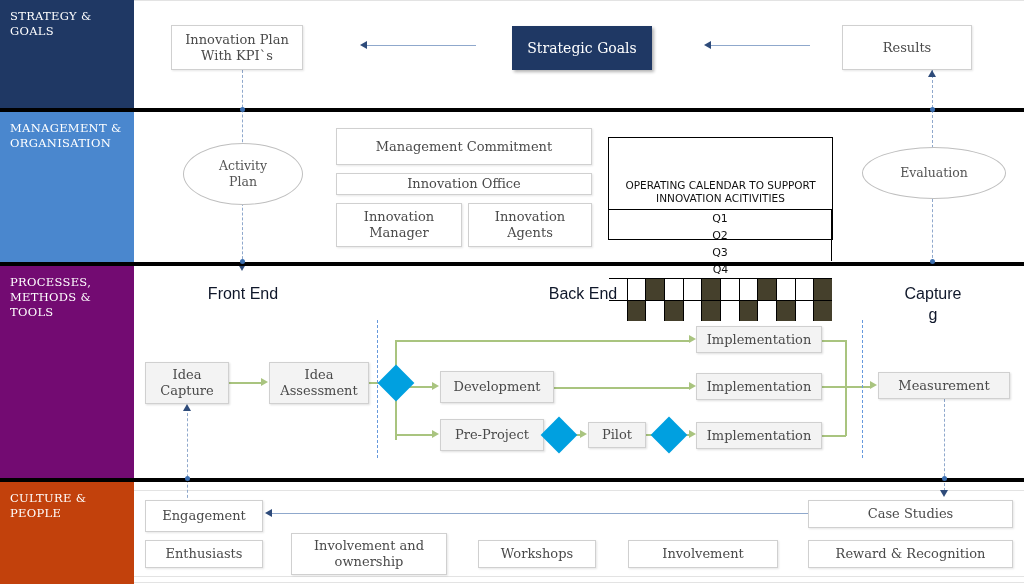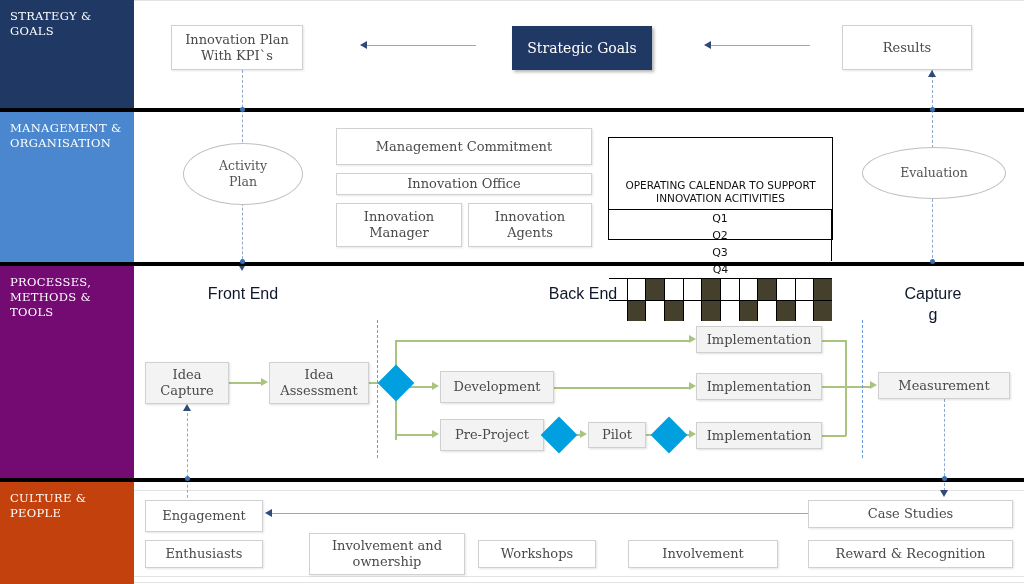--- a/index.html
+++ b/index.html
@@ -244,21 +244,21 @@
   <div class="bdot" style="left:185px;top:476px;"></div>
 
   <div class="bline v" style="left:944px;top:399px;height:92px;"></div>
   <div class="barrow-d" style="left:940px;top:490px;"></div>
   <div class="bdot" style="left:942px;top:476px;"></div>
 
   <div class="box plain" style="left:145px;top:500px;width:118px;height:32px;">Engagement</div>
 
   <div class="box plain" style="left:145px;top:540px;width:118px;height:28px;">Enthusiasts</div>
 
-  <div class="box plain" style="left:291px;top:533px;width:156px;height:42px;white-space:pre-line;margin-left:18px;">Involvement and
+  <div class="box plain" style="left:291px;top:533px;width:156px;height:42px;white-space:pre-line;">Involvement and
 ownership</div>
 
   <div class="box plain" style="left:478px;top:540px;width:118px;height:28px;">Workshops</div>
 
   <div class="box plain" style="left:628px;top:540px;width:150px;height:28px;">Involvement</div>
 
   <div class="box plain" style="left:808px;top:500px;width:205px;height:28px;">Case Studies</div>
 
   <div class="box plain" style="left:808px;top:540px;width:205px;height:28px;">Reward &amp; Recognition</div>
 

